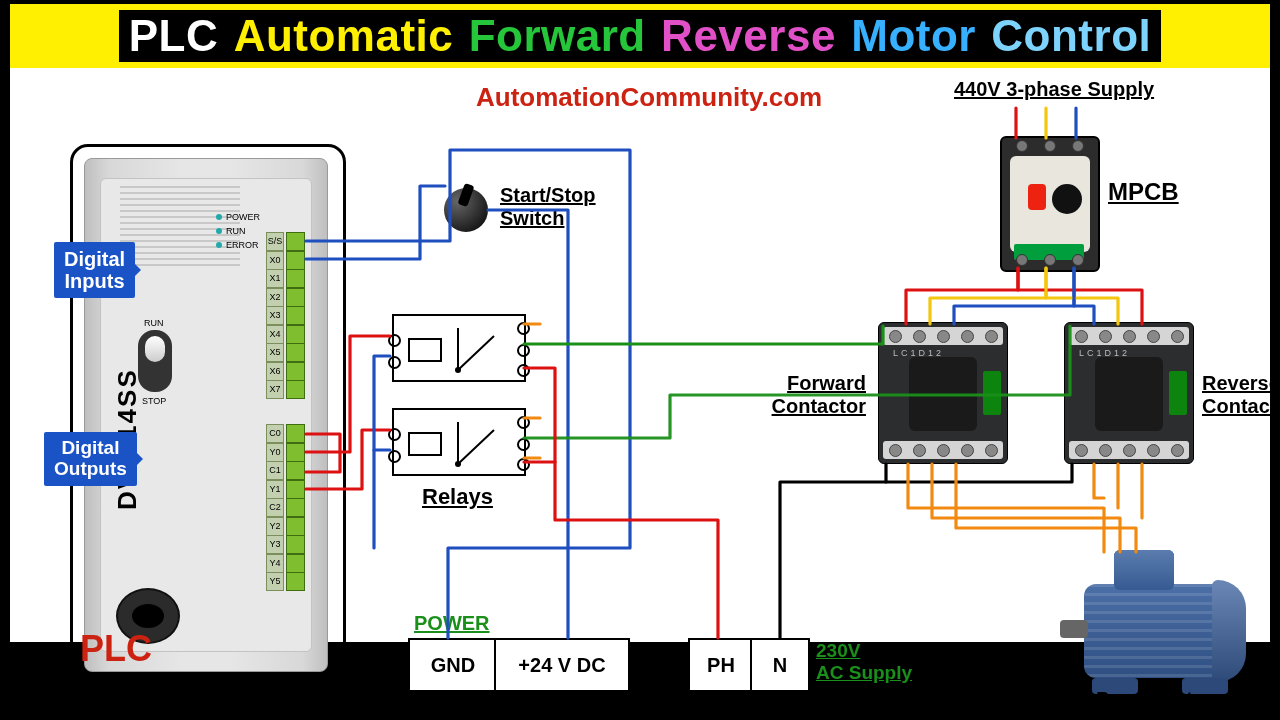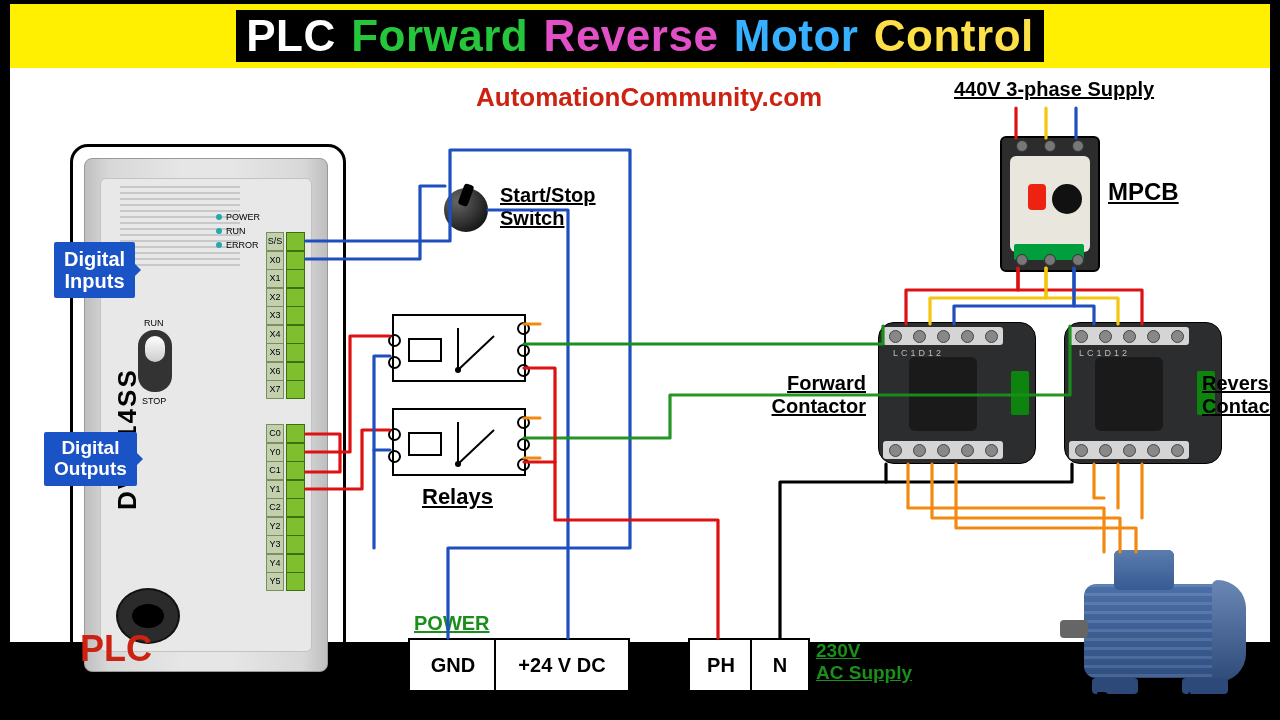--- a/index.html
+++ b/index.html
@@ -37,21 +37,21 @@
   
   .box { position:absolute; border:2px solid #000; background:#fff; display:flex; align-items:center; justify-content:center; font-weight:800;}
   
   .relay { position:absolute; width:130px; height:64px; border:2px solid #000; background:#fff;}
   .relay .post{position:absolute;width:9px;height:9px;border:2px solid #000;border-radius:50%}
   .relay .coil{position:absolute;left:14px;top:22px;width:30px;height:20px;border:2px solid #000;}
   
   .sw-knob{position:absolute;width:44px;height:44px;border-radius:50%;background:radial-gradient(circle at 30% 30%, #666,#000);}
   .sw-knob::after{content:"";position:absolute;left:17px;top:-4px;width:10px;height:22px;background:#000;border-radius:3px;transform:rotate(20deg);}
   
-  .contactor{position:absolute;width:128px;height:140px;background:#2b2d2e;border:1px solid #000;border-radius:16px;padding-left:28px;}
+  .contactor{position:absolute;width:128px;height:140px;background:#2b2d2e;border:1px solid #000;border-radius:6px;}
   .contactor .top,.contactor .bot{position:absolute;left:4px;width:120px;height:18px;background:#d5d5d5;display:flex;justify-content:space-around;align-items:center;border-radius:3px;}
   .contactor .top{top:4px}.contactor .bot{bottom:4px}
   .contactor .scr{width:11px;height:11px;border-radius:50%;background:#888;border:1px solid #444;}
   .contactor .mid{position:absolute;left:30px;top:34px;width:68px;height:74px;background:#1a1a1a;border-radius:6px;}
   .contactor .tag{position:absolute;right:6px;top:48px;width:18px;height:44px;background:#0a0;opacity:.7;border-radius:2px;}
   .contactor .lbltop{position:absolute;left:14px;top:25px;font-size:9px;color:#bbb;letter-spacing:3px;}
   
   .mpcb{position:absolute;left:990px;top:126px;width:96px;height:132px;background:#2c2c2c;border:2px solid #000;border-radius:6px;}
   .mpcb .face{position:absolute;left:8px;top:18px;width:80px;height:96px;background:#e8e6dd;border-radius:6px;}
   .mpcb .brand{position:absolute;left:12px;bottom:10px;width:70px;height:16px;background:#009e3d;border-radius:2px;}
@@ -72,24 +72,25 @@
   svg.wires{position:absolute;left:0;top:0;pointer-events:none;} .color-green{color:#1a8f1a;}
 </style>
 </head>
 <body>
 
 <div class="canvas">
 
   <div class="title-bar">
     <div class="inner">
       <span class="word" style="color: rgb(255, 255, 255);">PLC</span>
+      <span class="word" style="color: rgb(255, 240, 1);">Automatic</span>
       <span class="word" style="color: rgb(38, 198, 58);">Forward</span>
       <span class="word" style="color: rgb(226, 80, 200);">Reverse</span>
       <span class="word" style="color: rgb(55, 176, 255);">Motor</span>
-      <span class="word" style="color: #fde047;">Control</span>
+      <span class="word" style="color: #7dd3fc;">Control</span>
     </div>
   </div>
 
   <div class="site" style="color: rgb(204, 34, 17);">AutomationCommunity.com</div>
 
   <div class="plc-border"></div>
   <div class="plc-body"></div>
   <div class="plc-front"></div>
   <div class="plc-vent"></div>
   <div class="plc-leds">

